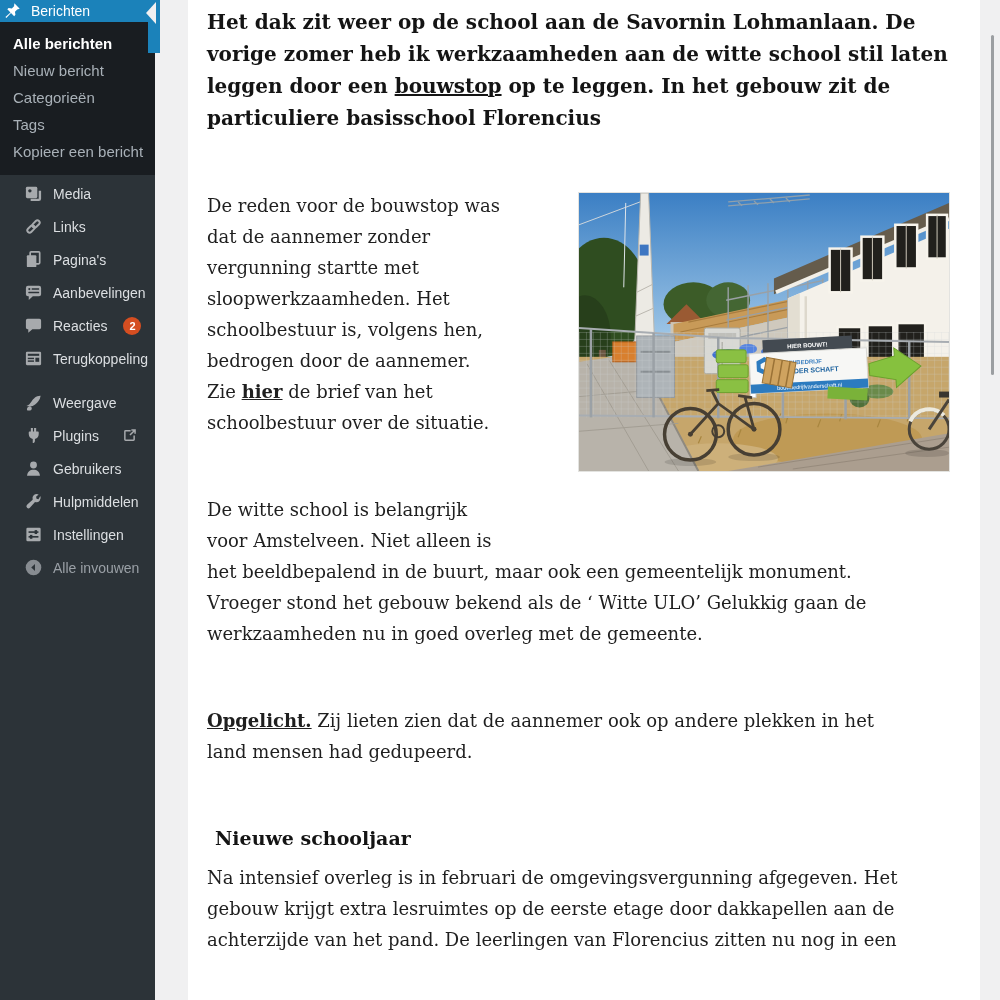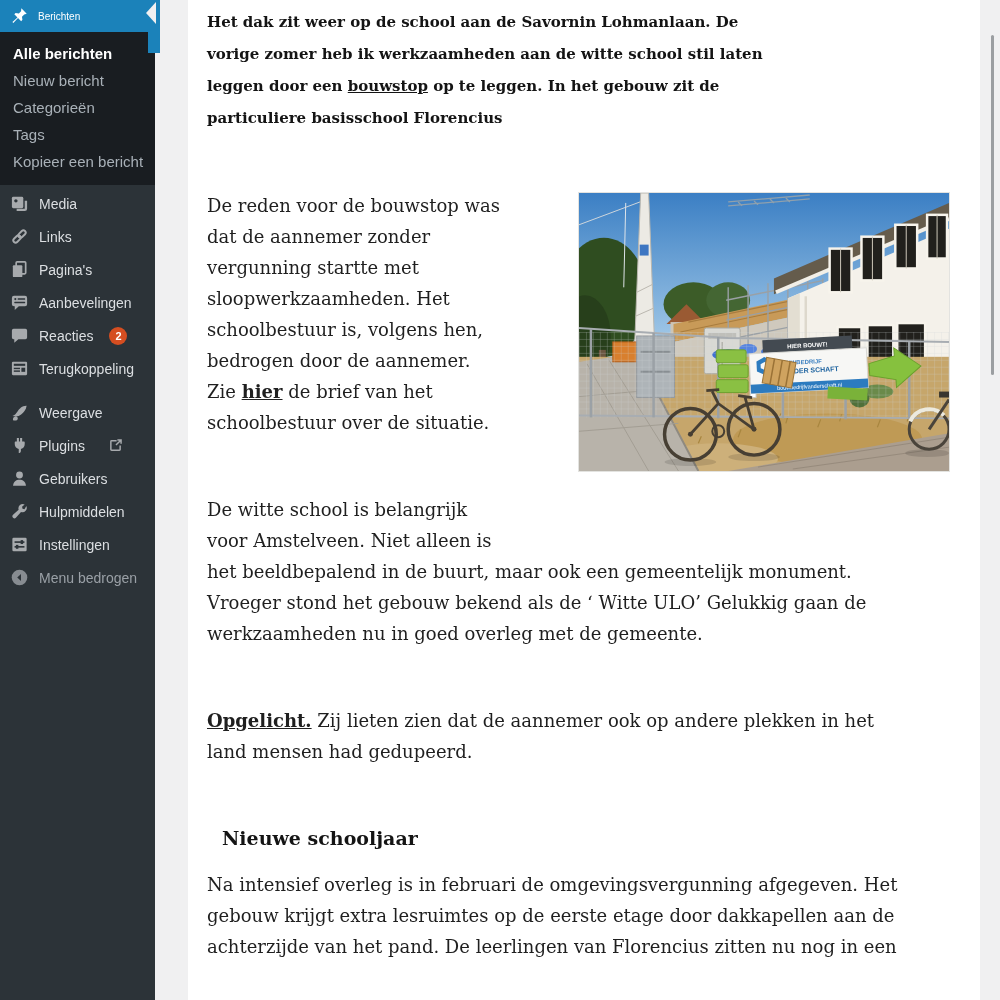--- a/index.html
+++ b/index.html
@@ -7,51 +7,51 @@
   body {
     width:1000px; height:1000px; overflow:hidden;
     font-family:"Liberation Sans", sans-serif;
     background:#f0f0f1;
   }
   .app { display:flex; width:1000px; height:1000px; background:#f0f0f1; }
 
   
   .sidebar { width:155px; flex:0 0 155px; background:#2c3338; position:relative; z-index:2; }
   .mi-active {
-    position:relative; height:32px; background:#1b82ba; color:#fff;
-    display:flex; align-items:center; gap:9px; padding-left:9px;
-    font-size:10px; cursor:pointer;
+    position:relative; height:22px; background:#1b82ba; color:#fff;
+    display:flex; align-items:center; gap:9px; padding-left:2px;
+    font-size:14px; cursor:pointer;
   }
   .arrow-tab { position:absolute; left:148px; top:0; width:12px; height:53px; background:#1b82ba; z-index:2; }
   .arrow-notch {
     position:absolute; left:146px; top:2px; width:0; height:0; z-index:3;
     border-top:11px solid transparent; border-bottom:11px solid transparent;
     border-right:10px solid #f0f0f1;
   }
   .submenu { background:#191d21; margin:0; padding:8px 0 10px; list-style:none; }
   .submenu li { height:27px; line-height:27px; padding-left:13px; font-size:15px; color:#a9b1b8; cursor:pointer; }
   .submenu li.current { color:#fff; font-weight:bold; }
   .menu { margin:0; padding:2px 0 0; list-style:none; }
-  .menu li { height:33px; display:flex; align-items:center; gap:10px; padding-left:9px; font-size:14px; color:#dcdfe2; cursor:pointer; }
+  .menu li { height:33px; display:flex; align-items:center; gap:10px; padding-left:23px; font-size:14px; color:#dcdfe2; cursor:pointer; }
   .menu li.spacer { height:11px; cursor:default; }
   .menu li.collapse { color:#9aa0a6; }
   .icon { width:20px; height:20px; flex:0 0 20px; display:flex; align-items:center; justify-content:center; }
   .badge {
     background:#d54e21; color:#fff; border-radius:50%; min-width:18px; height:18px;
     line-height:18px; font-size:11px; font-weight:bold; text-align:center; margin-left:6px;
   }
   .ext { margin-left:14px; display:flex; }
 
   
   .main { flex:1; position:relative; padding:0 20px 0 33px; background:#f0f0f1; }
   .canvas { background:#fff; width:792px; height:1000px; padding:6px 30px 0 19px; overflow:hidden; }
   .prose { font-family:"DejaVu Serif", serif; color:#1f1f1f; }
-  .title { font-size:15px; line-height:32px; font-weight:bold; color:#141414; margin:0 0 56px; white-space:pre-line; }
+  .title { font-size:20px; line-height:32px; font-weight:bold; color:#141414; margin:0 0 56px; white-space:pre-line; }
   p.body { font-size:18px; line-height:31px; margin:0 0 56px; white-space:pre-line; }
-  p.h2line { font-size:19px; line-height:31px; font-weight:bold; color:#141414; margin:15px; white-space:pre-line; }
+  p.h2line { font-size:19px; line-height:31px; font-weight:bold; color:#141414; margin:8px; white-space:pre-line; }
   p.last { margin:0; }
   a.link { color:inherit; text-decoration:underline; cursor:pointer; }
   a.bold { font-weight:bold; }
   figure.photo { float:right; width:372px; height:280px; margin:2px 0 24px 22px; padding:0; }
   figure.photo svg { display:block; width:100%; height:100%; border:1px solid #e3e3e0; }
 
   .scroll-thumb {
     position:absolute; right:6px; top:35px; width:3px; height:340px;
     background:#9b9ea1; border-radius:3px; cursor:pointer;
   }
@@ -198,21 +198,21 @@
           </span>
         <span>Instellingen</span>
       </li>
       <li class="collapse">
         <span class="icon">
             <svg viewBox="0 0 20 20" width="19" height="19">
               <circle cx="10" cy="10" r="8.2" fill="#878c91"></circle>
               <path d="M11.6 6.2L7.6 10l4 3.8z" fill="#2c3338"></path>
             </svg>
           </span>
-        <span>Menu bedrogen</span>
+        <span>Alle invouwen</span>
       </li>
     </ul>
   </aside>
 
   <main class="main">
     <article class="canvas prose">
 
       <p class="title"><span>Het dak zit weer op de school aan de Savornin Lohmanlaan. De
 vorige zomer heb ik werkzaamheden aan de witte school stil laten
 leggen door een </span><a class="link">bouwstop</a><span> op te leggen. In het gebouw zit de

